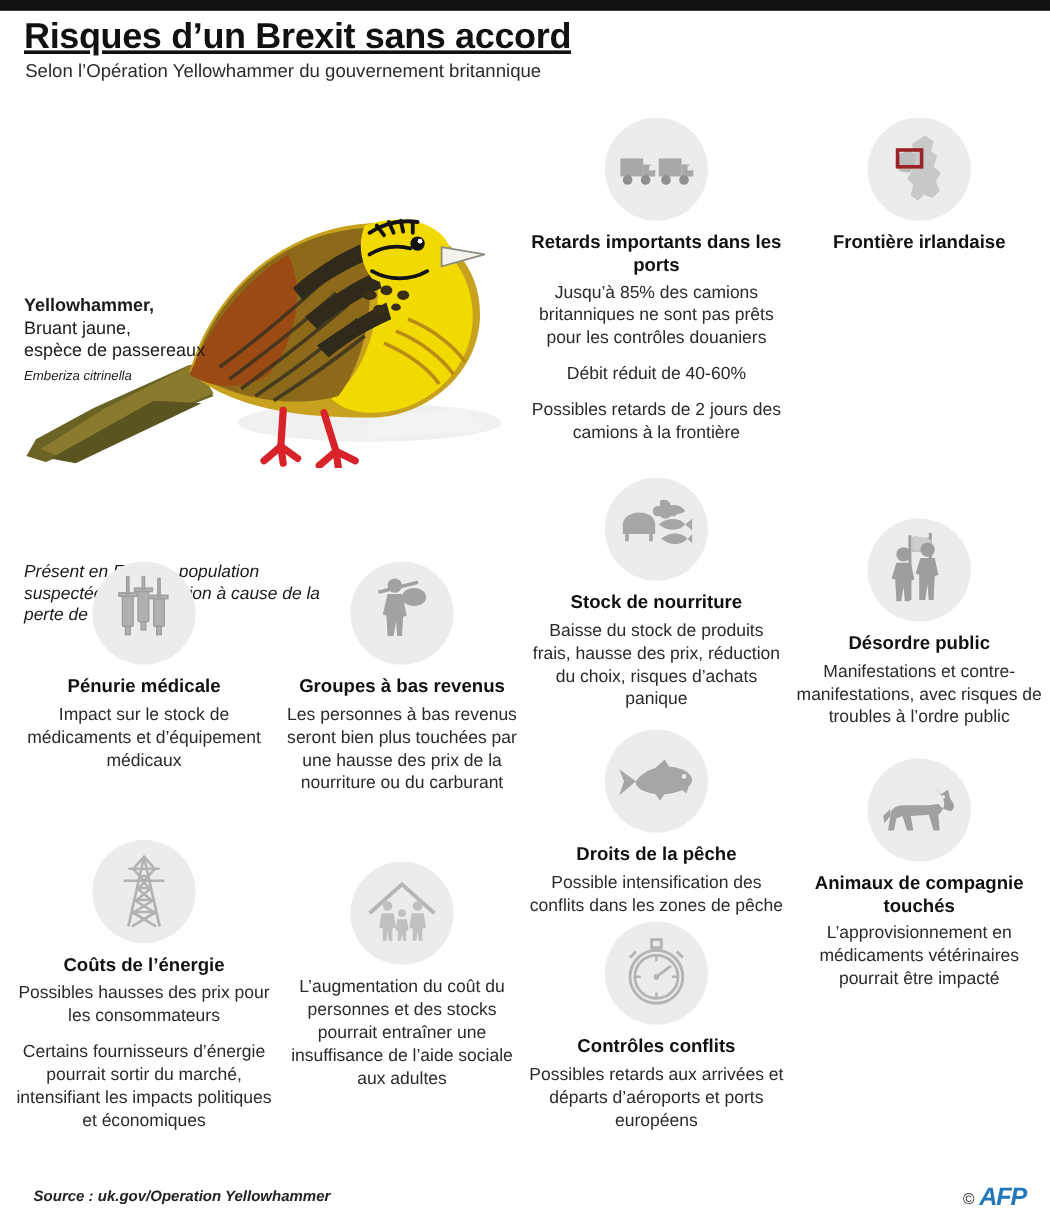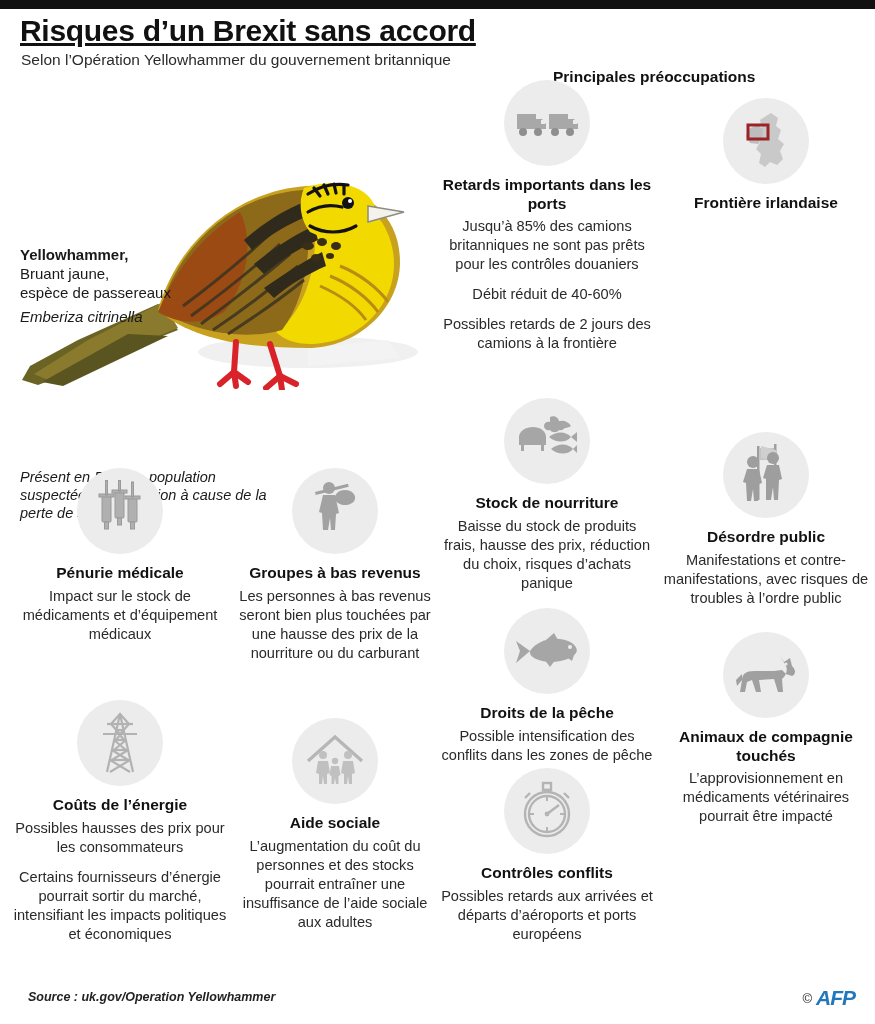--- a/index.html
+++ b/index.html
@@ -33,21 +33,21 @@
   
   .bird-wrap { position: absolute; left: 8px; top: 90px; width: 430px; height: 300px; }
   .bird-svg { position: absolute; left: 0; top: 0; }
   .bird-label {
     position: absolute; left: 12px; top: 155px; width: 260px;
     font-size: 15px; line-height: 19px; color: #1a1a1a;
   }
   .bird-label b { font-weight: bold; }
   .bird-sci {
     position: absolute; left: 12px; top: 218px;
-    font-size: 15px; font-style: italic; color: #1a1a1a;
+    font-size: 11px; font-style: italic; color: #1a1a1a;
   }
   .bird-note {
     position: absolute; left: 12px; top: 378px; width: 265px;
     font-size: 14.5px; font-style: italic; line-height: 18px; color: #1a1a1a;
   }
 
   
   .card { position: absolute; text-align: center; }
   .icon-circle {
     width: 86px; height: 86px; border-radius: 50%;
@@ -82,21 +82,20 @@
 </style>
 </head>
 <body>
 
 <div class="page">
 
   <div class="topbar"></div>
 
   <div class="title">Risques d’un Brexit sans accord</div>
   <div class="subtitle">Selon l’Opération Yellowhammer du gouvernement britannique</div>
-  <div class="section-head">Principales préoccupations</div>
 
   <div class="bird-wrap">
     <svg class="bird-svg" width="430" height="300" viewBox="0 0 430 300">
       <ellipse cx="300" cy="262" rx="110" ry="16" fill="#f0f0f0"></ellipse>
       <path d="M300 258 L380 250 L392 268 L300 276 Z" fill="#f3f3f3"></path>
 
       <path d="M170 240 L30 295 L14 290 L22 276 L70 250 L150 214 Z" fill="#6b6324"></path>
       <path d="M170 238 L40 290 L26 284 L80 250 L155 212 Z" fill="#8a7a2e"></path>
       <path d="M160 246 L55 296 L34 292 L120 244 Z" fill="#5a5420"></path>
 
@@ -170,21 +169,21 @@
 
     <div class="bird-label">
       <b>Yellowhammer,</b><br>
       <span>Bruant jaune,</span><br>
       <span>espèce de passereaux</span>
     </div>
     <div class="bird-sci">Emberiza citrinella</div>
     <div class="bird-note">Présent en Europe, population suspectée de diminution à cause de la perte de son habitat</div>
   </div>
 
-  <div class="card" style="left:434px; top:80px; width:226px;text-align:center;">
+  <div class="card" style="left:434px; top:98px; width:226px;text-align:center;">
     <div class="icon-circle">
       <svg width="62" height="34" viewBox="0 0 62 34">
         <rect x="1" y="8" width="19" height="15" fill="#a8a8a8"></rect>
         <path d="M20 13 h6 l4 5 v5 h-10 z" fill="#a8a8a8"></path>
         <rect x="25" y="14" width="4" height="4" fill="#ececec"></rect>
         <circle cx="7" cy="26" r="4" fill="#8f8f8f"></circle>
         <circle cx="22" cy="26" r="4" fill="#8f8f8f"></circle>
         <rect x="33" y="8" width="19" height="15" fill="#a8a8a8"></rect>
         <path d="M52 13 h6 l4 5 v5 h-10 z" fill="#a8a8a8"></path>
         <rect x="57" y="14" width="4" height="4" fill="#ececec"></rect>
@@ -349,21 +348,20 @@
         <g fill="#c0c0c0">
           <circle cx="19" cy="22" r="4"></circle>
           <path d="M14 28 h10 l2 12 -3 1 v10 h-3 l-1 -8 -1 8 h-3 v-10 l-3 -1 z"></path>
           <circle cx="31" cy="28" r="3.2"></circle>
           <path d="M27 33 h8 l1.5 9 -2 1 v8 h-2.5 l-1 -6 -1 6 h-2.5 v-8 l-2 -1 z"></path>
           <circle cx="44" cy="22" r="4"></circle>
           <path d="M39 28 h10 l2 12 -3 1 v10 h-3 l-1 -8 -1 8 h-3 v-10 l-3 -1 z"></path>
         </g>
       </svg>
     </div>
-    <div class="card-title">Aide sociale</div>
     <div class="card-body">
       <p>L’augmentation du coût du personnes et des stocks pourrait entraîner une insuffisance de l’aide sociale aux adultes</p>
     </div>
   </div>
 
   <div class="card" style="left:660px; top:632px; width:212px;">
     <div class="icon-circle">
       <svg width="64" height="46" viewBox="0 0 64 46">
         <path d="M46 4 L50 10 L56 6 L58 14 C62 18 62 22 58 24 L52 22 L48 18
                  L40 19 L20 19 C12 19 8 22 8 28 L6 40 L11 40 L13 30

